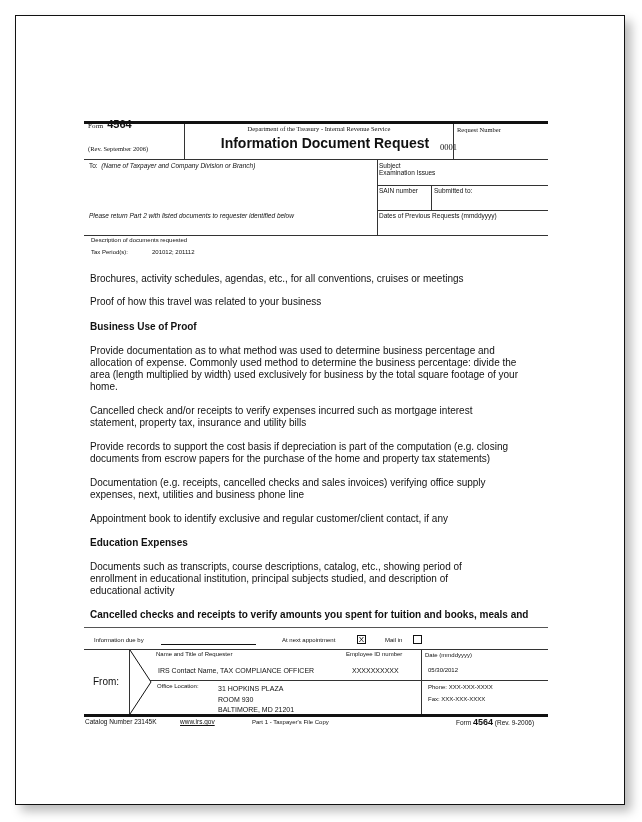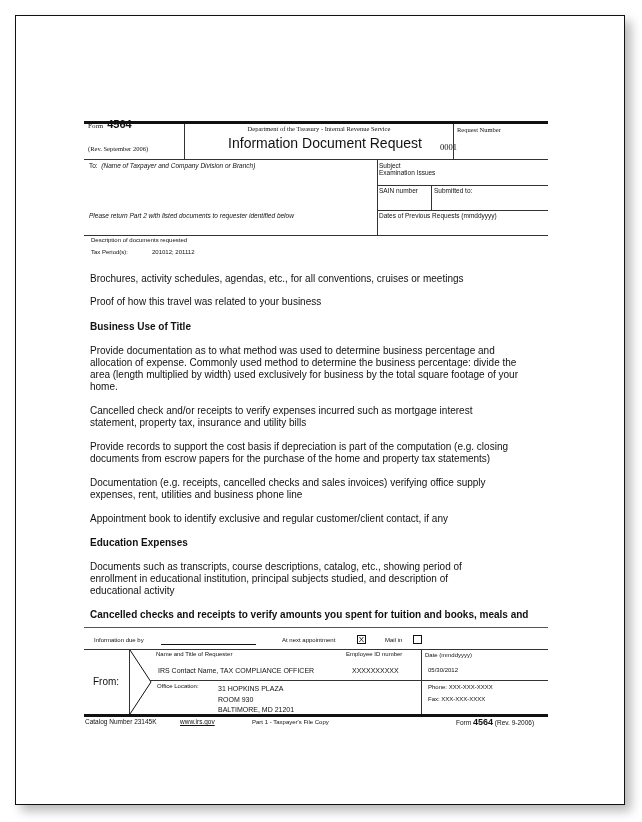--- a/index.html
+++ b/index.html
@@ -26,21 +26,21 @@
     
     .hdr-top { position: absolute; left: 84px; top: 121px; width: 464px; height: 3px; background: #111; }
     .hdr-bottom { position: absolute; left: 84px; top: 159px; width: 464px; height: 1px; background: #333; }
     .vline { position: absolute; width: 1px; background: #333; }
     .hline { position: absolute; height: 1px; background: #333; }
 
     .form-word { font-size: 7px; }
     .form-num { font-family: "Liberation Sans", sans-serif; font-weight: bold; font-size: 11px; }
     .rev { font-size: 6.5px; }
     .dept { font-size: 6.5px; text-align: center; width: 270px; }
-    .title { font-size: 14px; font-weight: normal; text-align: center; width: 282px; }
+    .title { font-size: 14px; font-weight: bold; text-align: center; width: 282px; }
     .small { font-size: 6.5px; }
     .small-i { font-size: 6.5px; font-style: italic; }
     .xs { font-size: 6px; }
 
     .body-text {
       position: absolute;
       left: 90px;
       width: 460px;
       font-size: 10px;
       line-height: 12px;
@@ -100,25 +100,25 @@
 <div class="abs small" style="left:379px; top:187px;">SAIN number</div>
 <div class="abs small" style="left:434px; top:187px;">Submitted to:</div>
 <div class="abs small" style="left:379px; top:212px;">Dates of Previous Requests (mmddyyyy)</div>
 
 <div class="abs xs" style="left:91px; top:237px;">Description of documents requested</div>
 <div class="abs xs" style="left:91px; top:249px;">Tax Period(s):</div>
 <div class="abs xs" style="left:152px; top:249px;">201012; 201112</div>
 
 <div class="body-text" style="top:273px;">Brochures, activity schedules, agendas, etc., for all conventions, cruises or meetings</div>
 <div class="body-text" style="top:296px;">Proof of how this travel was related to your business</div>
-<div class="body-text heading" style="top:321px;">Business Use of Title</div>
+<div class="body-text heading" style="top:321px;">Business Use of Proof</div>
 <div class="body-text" style="top:345px; width:445px;">Provide documentation as to what method was used to determine business percentage and allocation of expense. Commonly used method to determine the business percentage: divide the area (length multiplied by width) used exclusively for business by the total square footage of your home.</div>
 <div class="body-text" style="top:405px; width:420px;">Cancelled check and/or receipts to verify expenses incurred such as mortgage interest statement, property tax, insurance and utility bills</div>
 <div class="body-text" style="top:441px;">Provide records to support the cost basis if depreciation is part of the computation (e.g. closing documents from escrow papers for the purchase of the home and property tax statements)</div>
-<div class="body-text" style="top:477px; width:430px;">Documentation (e.g. receipts, cancelled checks and sales invoices) verifying office supply expenses, rent, utilities and business phone line</div>
+<div class="body-text" style="top:477px; width:430px;">Documentation (e.g. receipts, cancelled checks and sales invoices) verifying office supply expenses, next, utilities and business phone line</div>
 <div class="body-text" style="top:513px;">Appointment book to identify exclusive and regular customer/client contact, if any</div>
 <div class="body-text heading" style="top:537px;">Education Expenses</div>
 <div class="body-text" style="top:561px; width:405px;">Documents such as transcripts, course descriptions, catalog, etc., showing period of enrollment in educational institution, principal subjects studied, and description of educational activity</div>
 <div class="body-text" style="top:609px;font-weight:bold;">Cancelled checks and receipts to verify amounts you spent for tuition and books, meals and</div>
 
 <div class="hline" style="left:84px; top:627px; width:464px; background:#555;"></div>
 <div class="abs xs" style="left:94px; top:637px;">Information due by</div>
 <div class="underline-field" style="left:161px; top:644px; width:95px;"></div>
 <div class="abs xs" style="left:282px; top:637px;">At next appointment</div>
 <div class="checkbox" style="left:357px; top:635px;">X</div>

